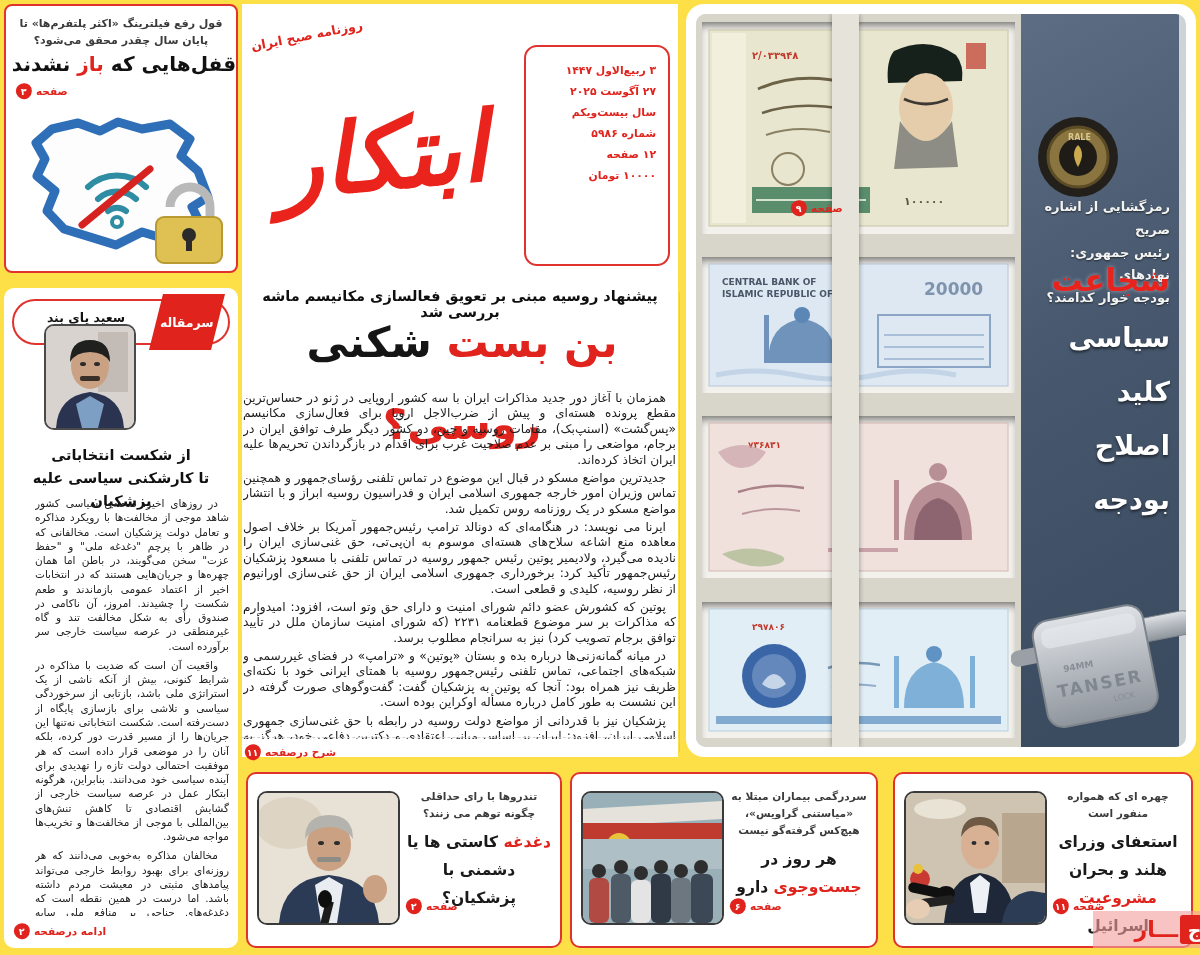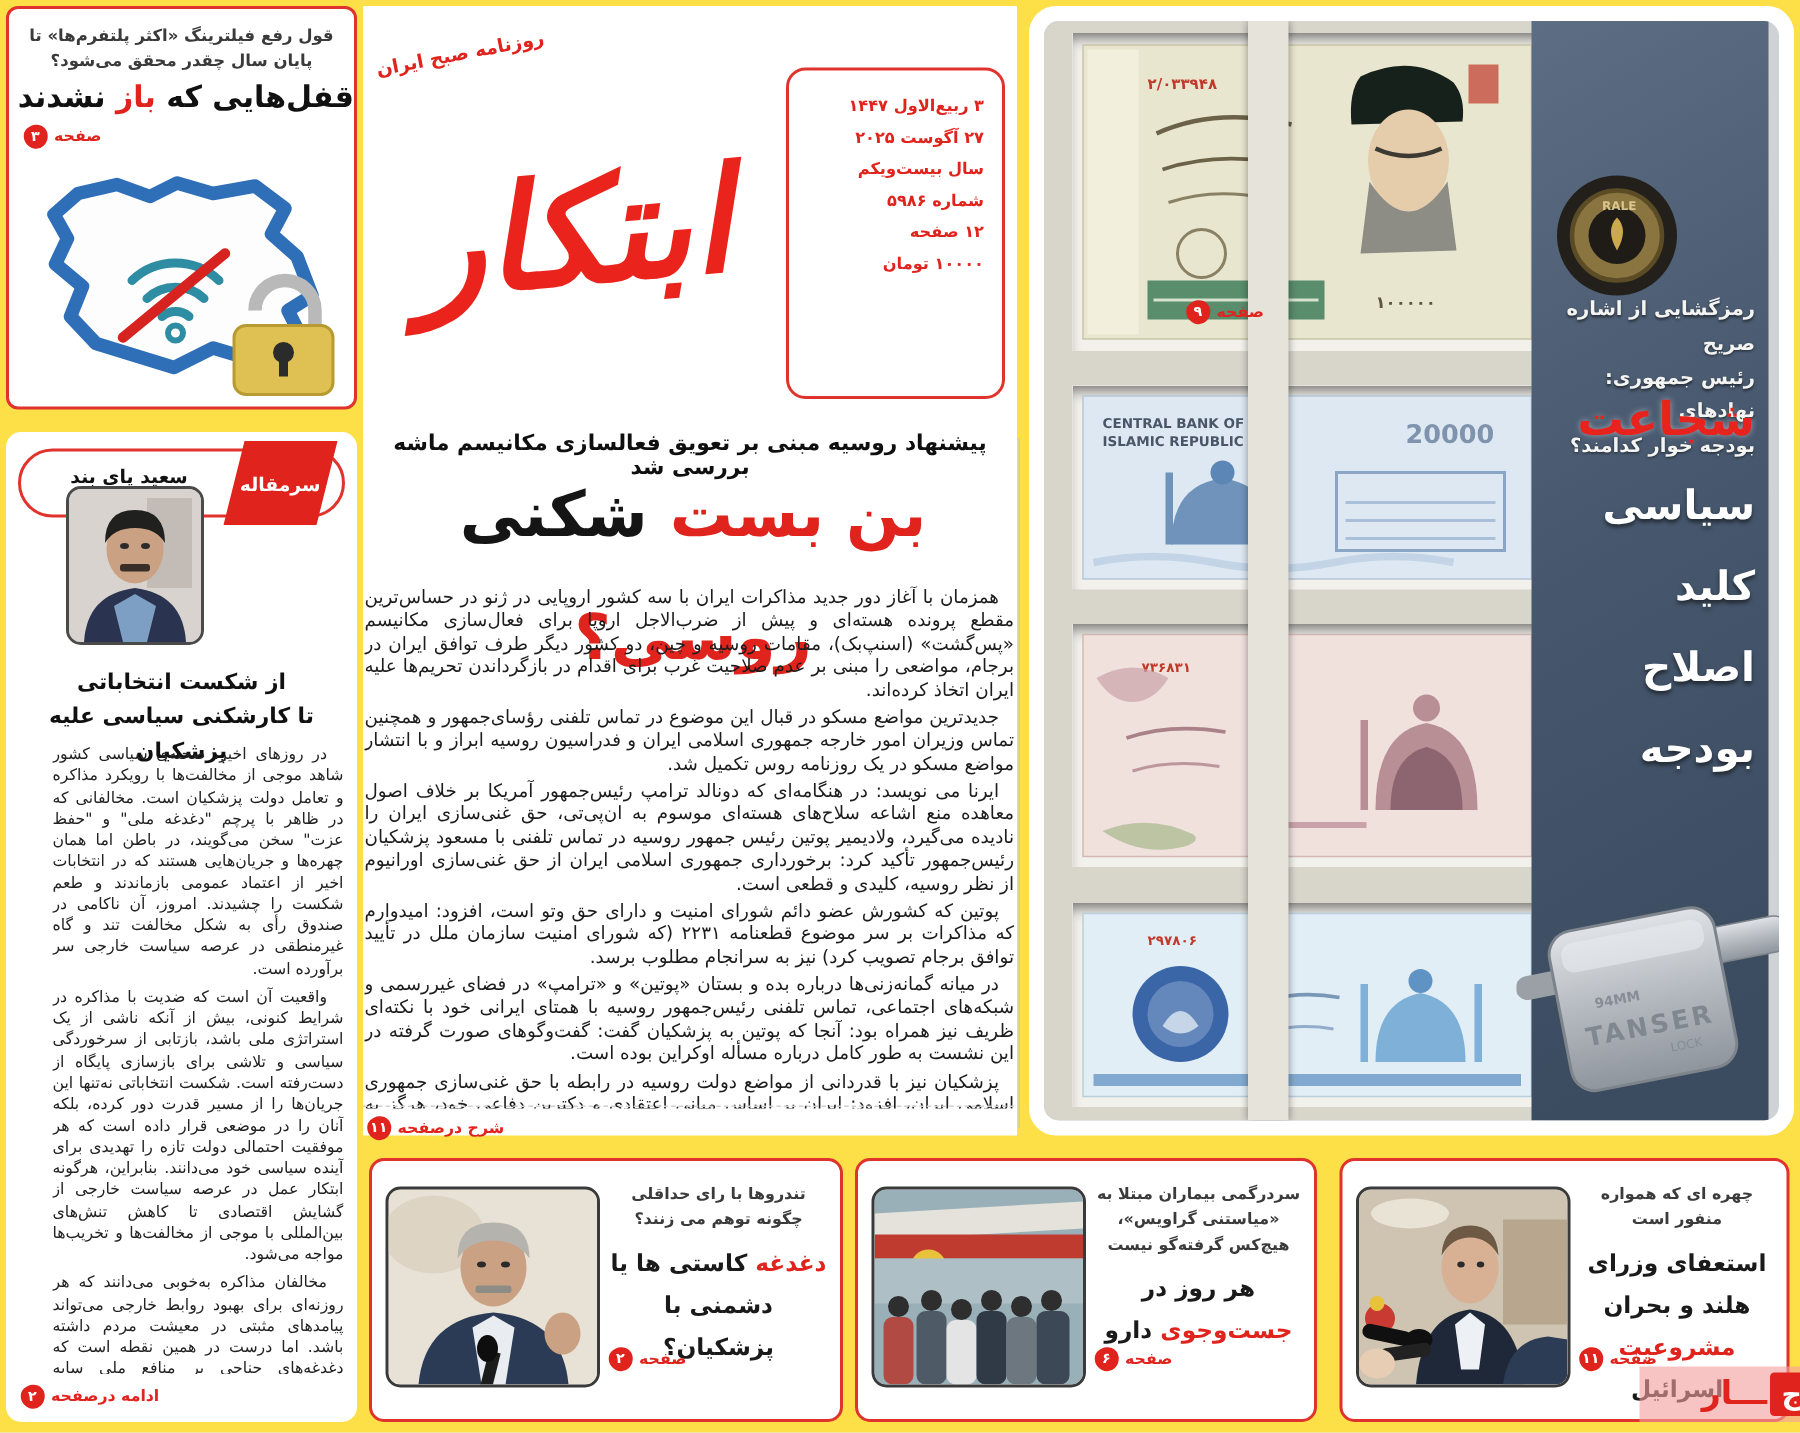--- a/index.html
+++ b/index.html
@@ -51,21 +51,21 @@
     text-align:justify;font-size:12.2px;line-height:1.26;color:#1c1c1c;font-weight:500;}
   #lead-body p{margin:0 0 3px;text-indent:10px;}
   #lead-more{position:absolute;left:245px;top:744px;}
   #col-divider{position:absolute;left:679px;top:292px;width:1px;height:460px;background:#c9c9c9;}
   #row-divider{position:absolute;left:242px;top:737px;width:434px;border-top:1px dashed #cfcfcf;}
   
   #photo-box{left:686px;top:4px;width:510px;height:753px;border-radius:18px;padding:10px;}
   #photo-inner{position:relative;width:490px;height:733px;border-radius:10px;overflow:hidden;background:#cfd3d6;}
   #pwindow{position:absolute;left:0;top:0;width:325px;height:733px;background:#d8d5cb;}
   .pane{position:absolute;left:6px;width:313px;background:#f2f1ec;box-shadow:inset 0 7px 9px -4px rgba(0,0,0,.55);
-    display:flex;align-items:center;justify-content:center;margin-left:13px;}
+    display:flex;align-items:center;justify-content:center;}
   .pane svg{display:block;}
   #pane1{top:8px;height:212px;}
   #pane2{top:243px;height:136px;}
   #pane3{top:402px;height:162px;}
   #pane4{top:588px;height:136px;}
   #centerbar{position:absolute;left:136px;top:0;width:27px;height:733px;background:#e6e3da;
     box-shadow:0 0 5px rgba(0,0,0,.4);z-index:5;}
   #pdoor{position:absolute;left:325px;top:0;width:158px;height:733px;
     background:linear-gradient(150deg,#5d6d83,#47586e 45%,#3b4b60 90%);}
   #keyhole{position:absolute;left:14px;top:100px;}

